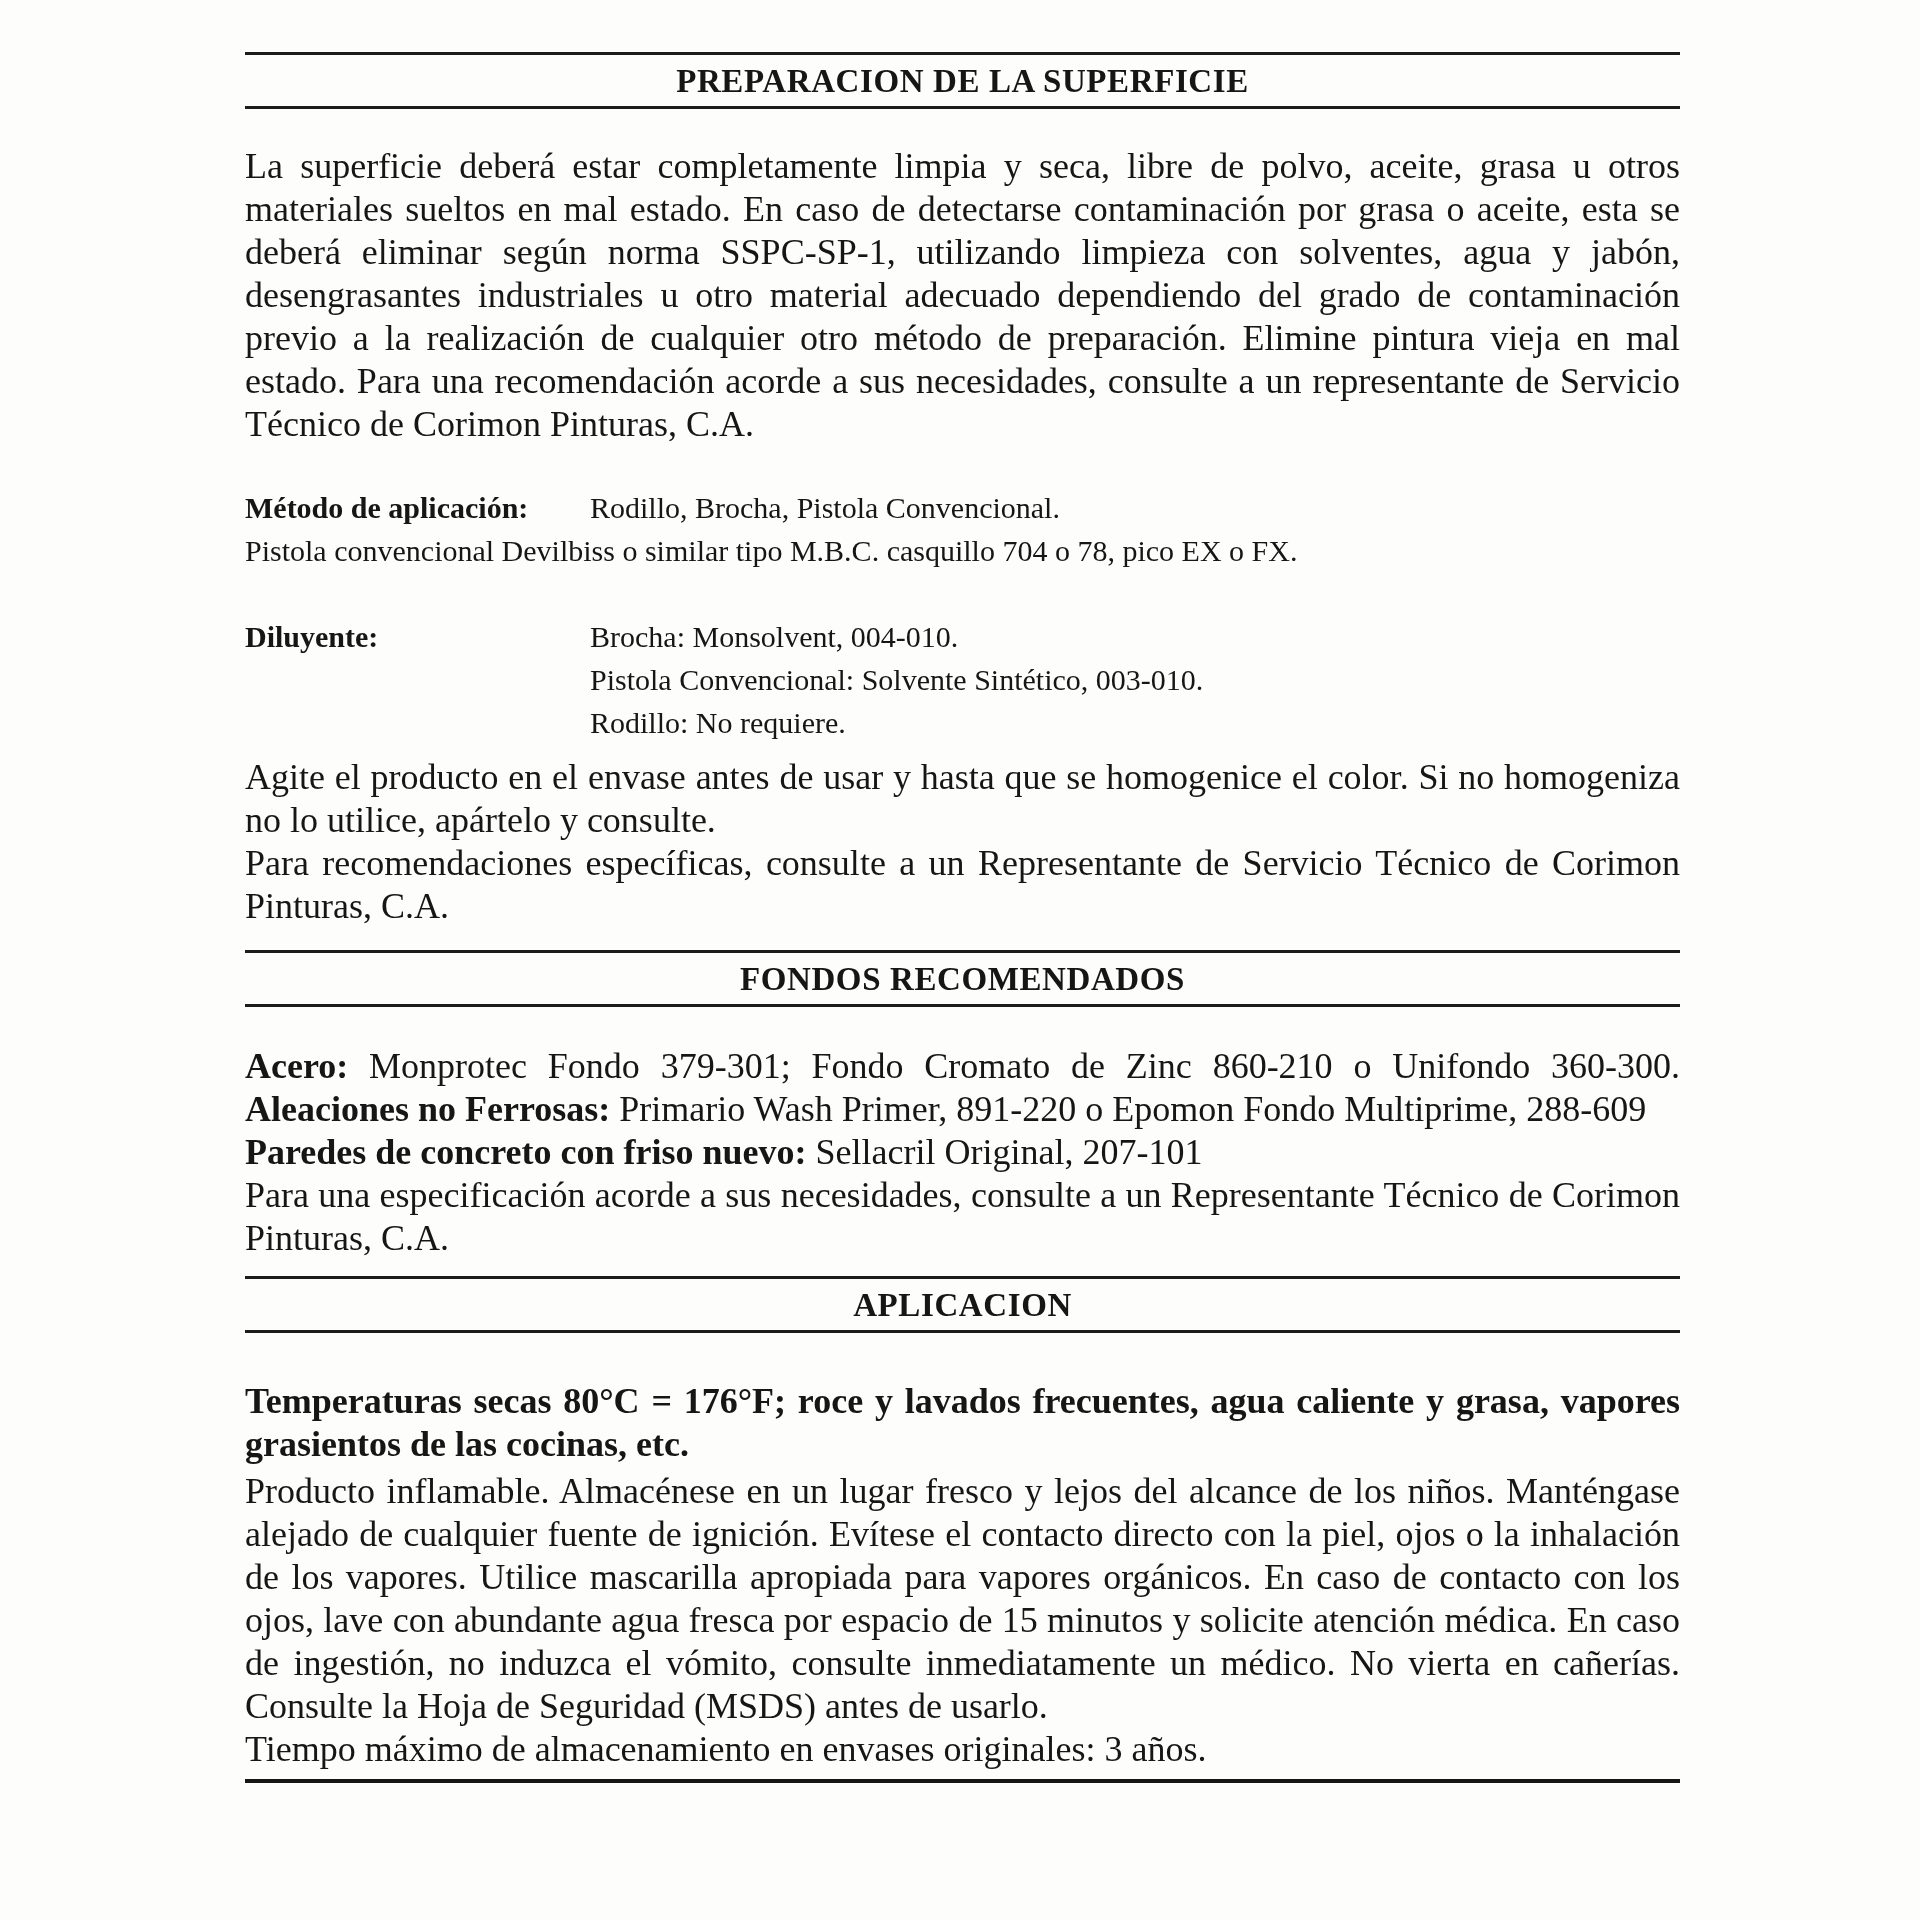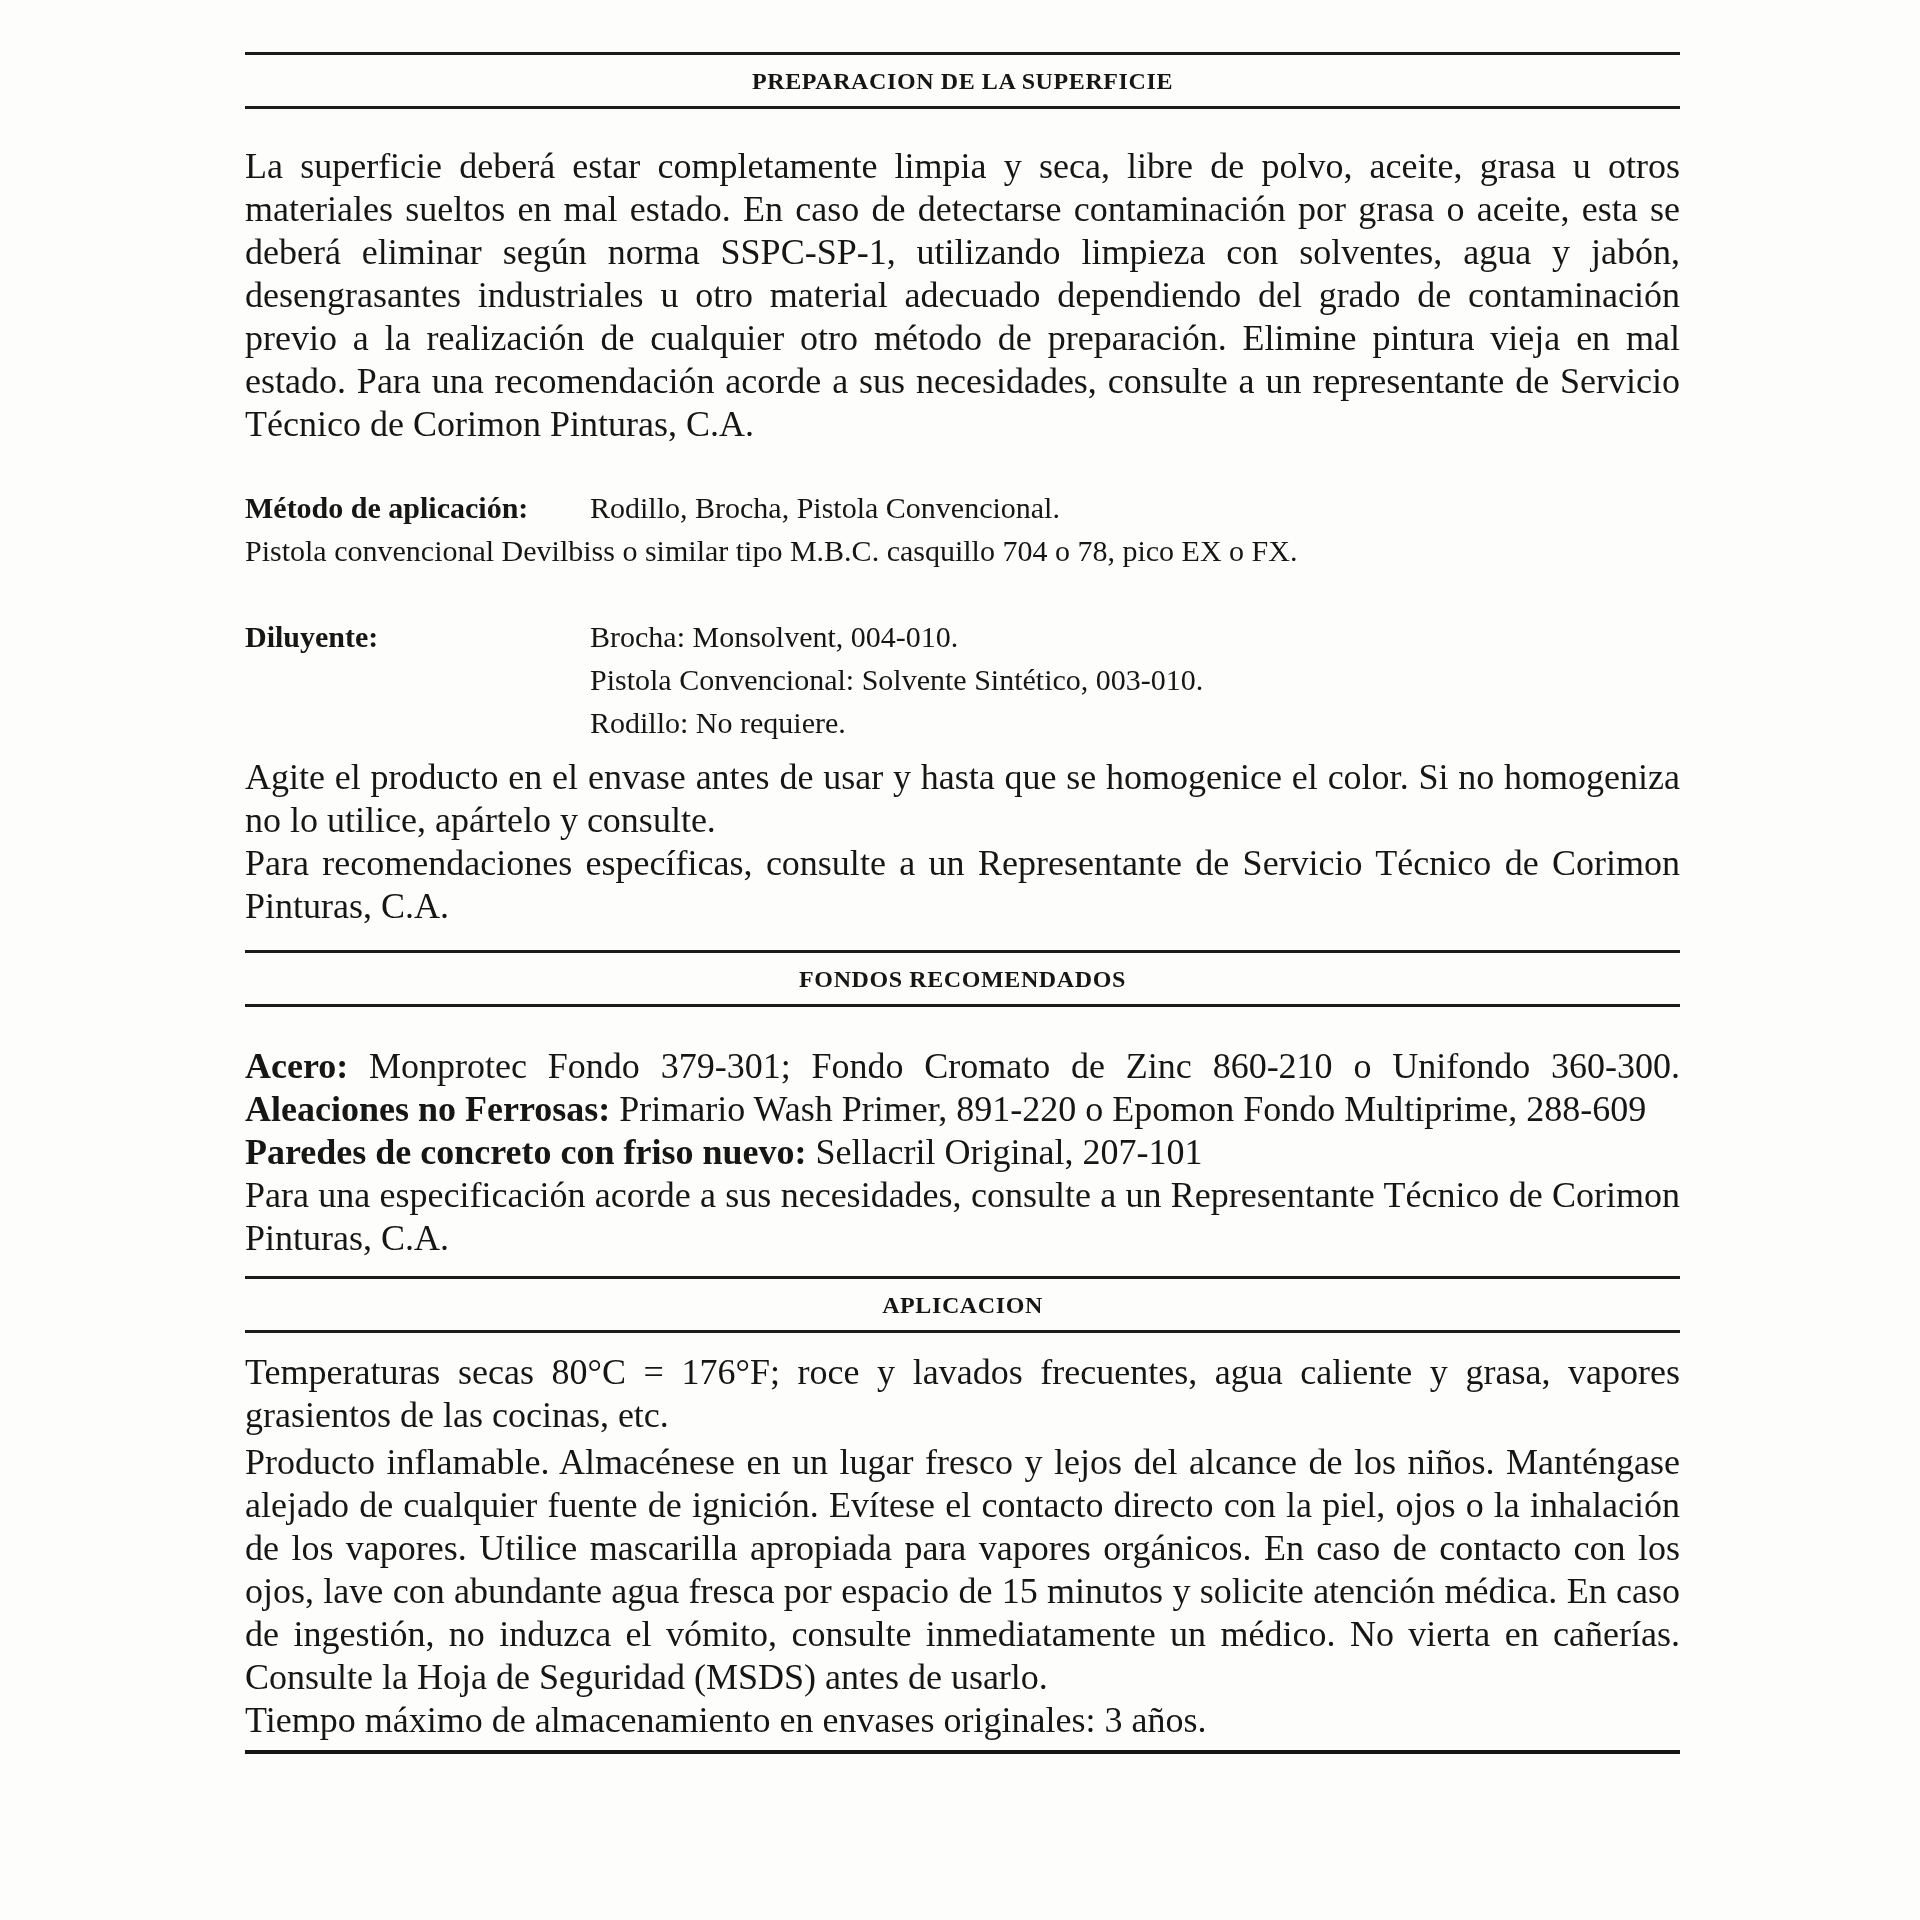--- a/index.html
+++ b/index.html
@@ -22,21 +22,21 @@
   .rule {
     border-top: 3px solid #1c1c1c;
     height: 0;
     width: 100%;
   }
   .rule-thick { border-top: 4px solid #161616; }
 
   .section-header .title {
     text-align: center;
     font-weight: bold;
-    font-size: 24px;
+    font-size: 33px;
     letter-spacing: 0.6px;
     padding: 8px 0 7px 0;
     line-height: 36px;
   }
 
   p.body-text {
     font-size: 36px;
     line-height: 43px;
     text-align: justify;
   }
@@ -55,21 +55,21 @@
     font-weight: bold;
   }
   .app-row .value-col { flex: 1; }
   .row-diluyente { margin-top: 43px; }
 
   .app-notes { margin-top: 12px; }
 
   .fondos-body { margin-top: 38px; }
   .fondos-body .b { font-weight: bold; }
 
-  .resistencia-body { margin-top: 18px; }
+  .resistencia-body { margin-top: 47px; font-weight: bold; }
 
   .almacen-body { margin-top: 4px; }
 
   .final-rule { margin-top: 8px; }
 </style>
 </head>
 <body>
 
 <div class="page">
   <div class="content">

